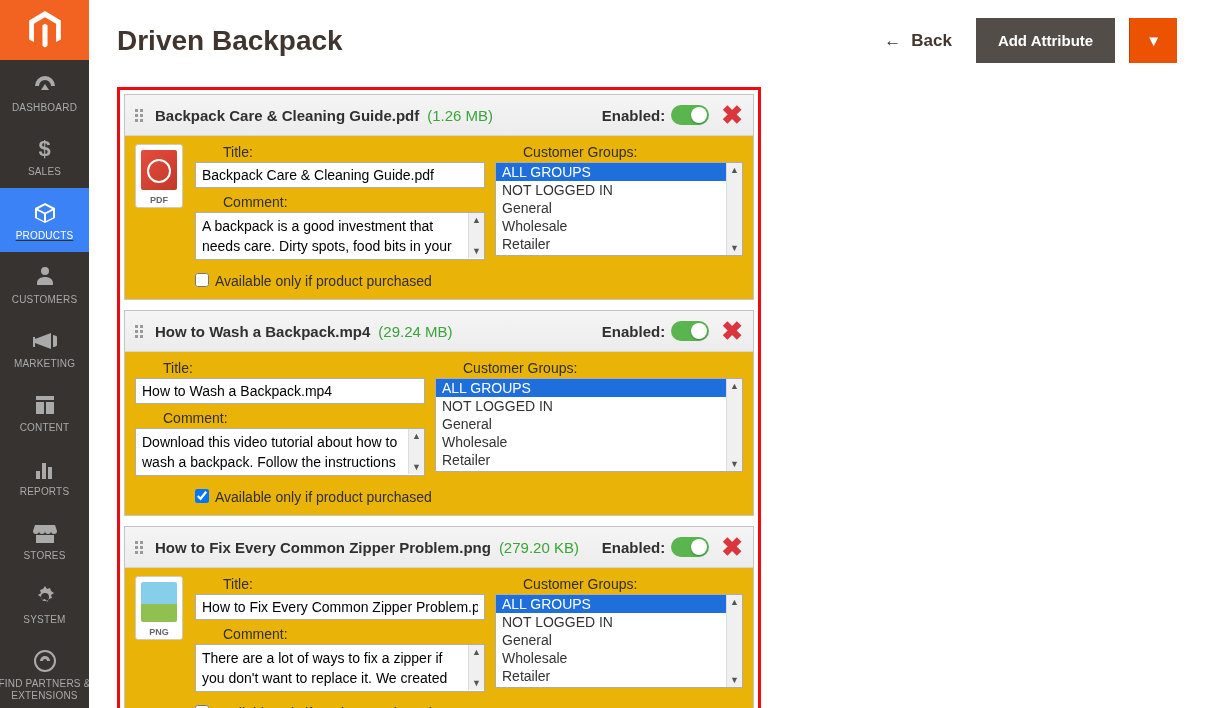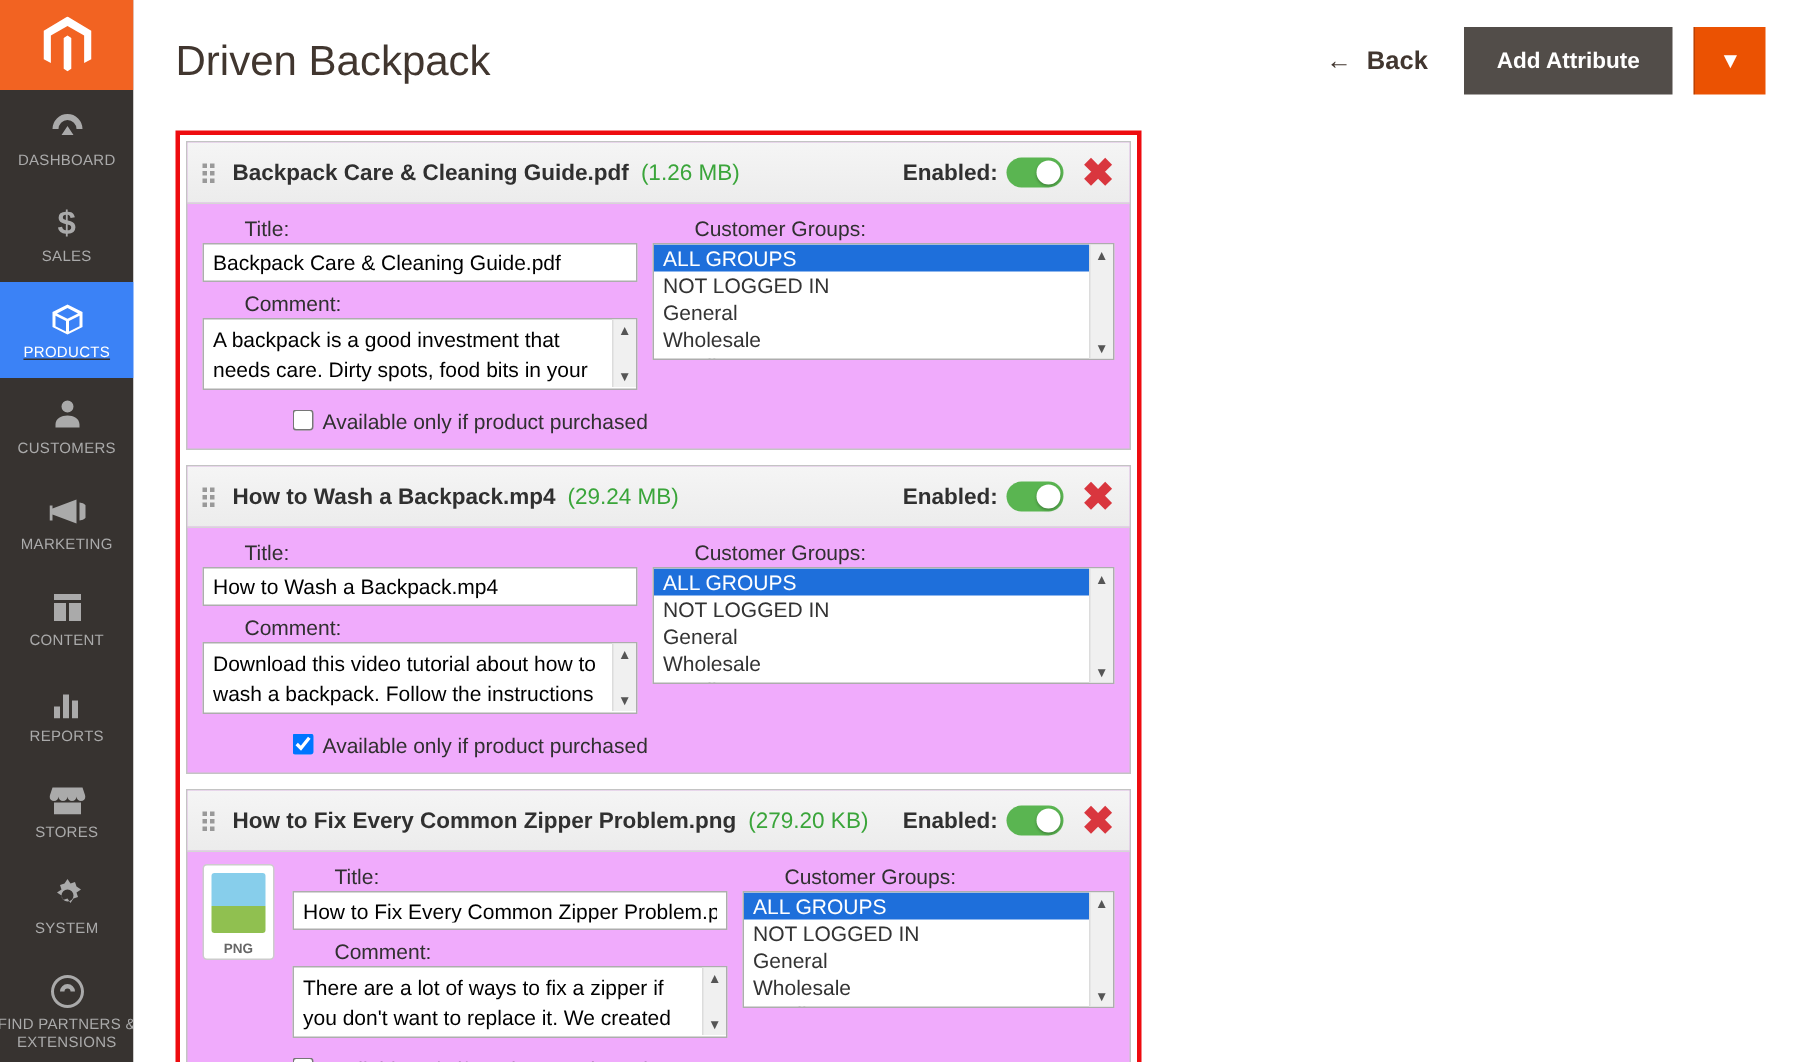--- a/index.html
+++ b/index.html
@@ -9,28 +9,28 @@
 .logo { width: 89px; height: 60px; background: #f26322; display: flex; align-items: center; justify-content: center; }
 .logo svg { width: 34px; height: 38px; }
 .nav-item { width: 112px; padding: 12px 0 10px; text-align: center; cursor: pointer; border: none; }
 .nav-item.active { background: #3b82f6; text-decoration: underline; }
 .nav-icon { color: #aaa; font-size: 22px; height: 26px; display: flex; align-items: center; justify-content: center; }
 .nav-item.active .nav-icon { color: #fff; }
 .nav-label { color: #aaa; font-size: 10px; letter-spacing: 0.2px; margin-top: 4px; line-height: 1.2; }
 .nav-item.active .nav-label { color: #fff; }
 .main { flex: 1; padding: 0 28px; background: #fff; }
 .header { display: flex; align-items: center; padding: 18px 0 24px; }
-.page-title { font-size: 28px; font-weight: 400; color: #41362f; flex: 1; }
+.page-title { font-size: 28px; font-weight: 700; color: #41362f; flex: 1; }
 .back-btn { display: flex; align-items: center; gap: 10px; font-size: 17px; font-weight: 600; color: #41362f; cursor: pointer; margin-right: 24px; }
 .btn { padding: 14px 22px; font-size: 15px; font-weight: 600; border: none; cursor: pointer; }
 .btn-attr { background: #524d49; color: #fff; margin-right: 14px; }
 .btn-save { background: #eb5202; color: #fff; padding: 14px 26px; }
 .btn-save-split { background: #eb5202; color: #fff; padding: 14px 16px; border-left: 1px solid rgba(0,0,0,0.2); }
 .attachments-wrap { border: 3px solid #ee0b0f; padding: 4px; width: 644px; }
-.attachment { border: 1px solid #c4c4c4; margin-bottom: 10px; background: #f0abfc; }
+.attachment { border: 1px solid #c4c4c4; margin-bottom: 10px; background: #eab308; }
 .attachment:last-child { margin-bottom: 0; }
 .att-header { display: flex; align-items: center; padding: 7px 10px; border-bottom: 1px solid #d6d6d6; background: linear-gradient(#f5f5f5, #ececec); }
 .drag-handle { width: 10px; height: 18px; margin-right: 10px; display: flex; flex-wrap: wrap; gap: 2px; align-content: center; }
 .drag-dot { width: 3px; height: 3px; background: #999; }
 .att-filename { font-weight: 600; color: #303030; font-size: 15px; }
 .att-size { color: #3aa53a; margin-left: 8px; font-size: 15px; }
 .att-header-spacer { flex: 1; }
 .enabled-label { font-weight: 600; color: #303030; font-size: 15px; margin-right: 6px; }
 .toggle { width: 38px; height: 20px; background: #5ab551; border-radius: 10px; position: relative; cursor: pointer; margin-right: 12px; }
 .toggle-knob { width: 16px; height: 16px; background: #fff; border-radius: 50%; position: absolute; top: 2px; right: 2px; box-shadow: 0 1px 2px rgba(0,0,0,0.3); }
@@ -45,21 +45,21 @@
 .file-icon-mp4::after { content: '▸'; position: absolute; top: 10px; left: 50%; transform: translateX(-50%); font-size: 18px; color: #7f8c8d; }
 .file-icon-png::before { content: ''; position: absolute; top: 5px; left: 5px; right: 5px; height: 40px; background: linear-gradient(180deg, #87ceeb 0%, #87ceeb 55%, #90c050 55%, #90c050 100%); border-radius: 2px; }
 .fields-left { width: 290px; flex-shrink: 0; }
 .fields-right { flex: 1; }
 .field-label { font-size: 14px; color: #303030; margin-bottom: 2px; display: block; margin-left: 28px; }
 .text-input { width: 100%; padding: 4px 6px; border: 1px solid #adadad; font-size: 14px; background: #fff; margin-bottom: 6px; font-family: inherit; }
 .textarea-wrap { position: relative; }
 .comment-ta { width: 100%; height: 48px; padding: 4px 20px 4px 6px; border: 1px solid #adadad; font-size: 14px; background: #fff; resize: none; overflow: hidden; font-family: inherit; line-height: 1.4; }
 .ta-scroll { position: absolute; right: 1px; top: 1px; bottom: 5px; width: 16px; background: #f0f0f0; border-left: 1px solid #dcdcdc; display: flex; flex-direction: column; }
 .ta-arrow { height: 14px; text-align: center; font-size: 9px; color: #555; line-height: 14px; }
-.groups-box { width: 100%; height: 78px; border: 1px solid #adadad; background: #fff; display: flex; }
+.groups-box { width: 100%; height: 94px; border: 1px solid #adadad; background: #fff; display: flex; }
 .groups-list { flex: 1; overflow: hidden; }
 .group-opt { padding: 1px 6px; font-size: 14px; cursor: pointer; }
 .group-opt.selected { background: #1e6fdb; color: #fff; }
 .groups-scroll { width: 16px; background: #f0f0f0; border-left: 1px solid #dcdcdc; display: flex; flex-direction: column; }
 .att-footer { padding: 6px 10px 10px 70px; }
 .checkbox-row { display: flex; gap: 6px; font-size: 14px; color: #303030; }
 .checkbox-row input { width: 14px; height: 14px; }
 </style>
 </head>
 <body>
@@ -180,20 +180,25 @@
             <span class="att-filename">Backpack Care &amp; Cleaning Guide.pdf</span>
             <span class="att-size">(1.26 MB)</span>
             <div class="att-header-spacer"></div>
             <span class="enabled-label">Enabled:</span>
             <div class="toggle">
               <div class="toggle-knob"></div>
             </div>
             <span class="delete-x">✖</span>
           </div>
           <div class="att-body">
+            <div class="file-icon">
+              <div class="file-icon-box file-icon-pdf">
+                <span class="file-icon-ext">PDF</span>
+              </div>
+            </div>
             <div class="fields-left"><label class="field-label">Title:</label><input class="text-input" value="Backpack Care &amp; Cleaning Guide.pdf" style=""><label class="field-label">Comment:</label><div class="textarea-wrap"><textarea class="comment-ta" style="">A backpack is a good investment that needs care. Dirty spots, food bits in your backpack, broken zippers are degrading</textarea><div class="ta-scroll">
                   <div class="ta-arrow">▲</div>
                   <div style="flex:1"></div>
                   <div class="ta-arrow">▼</div>
                 </div></div></div>
             <div class="fields-right">
               <label class="field-label">Customer Groups:</label>
               <div class="groups-box">
                 <div class="groups-list">
                   <div class="group-opt selected">ALL GROUPS</div>

